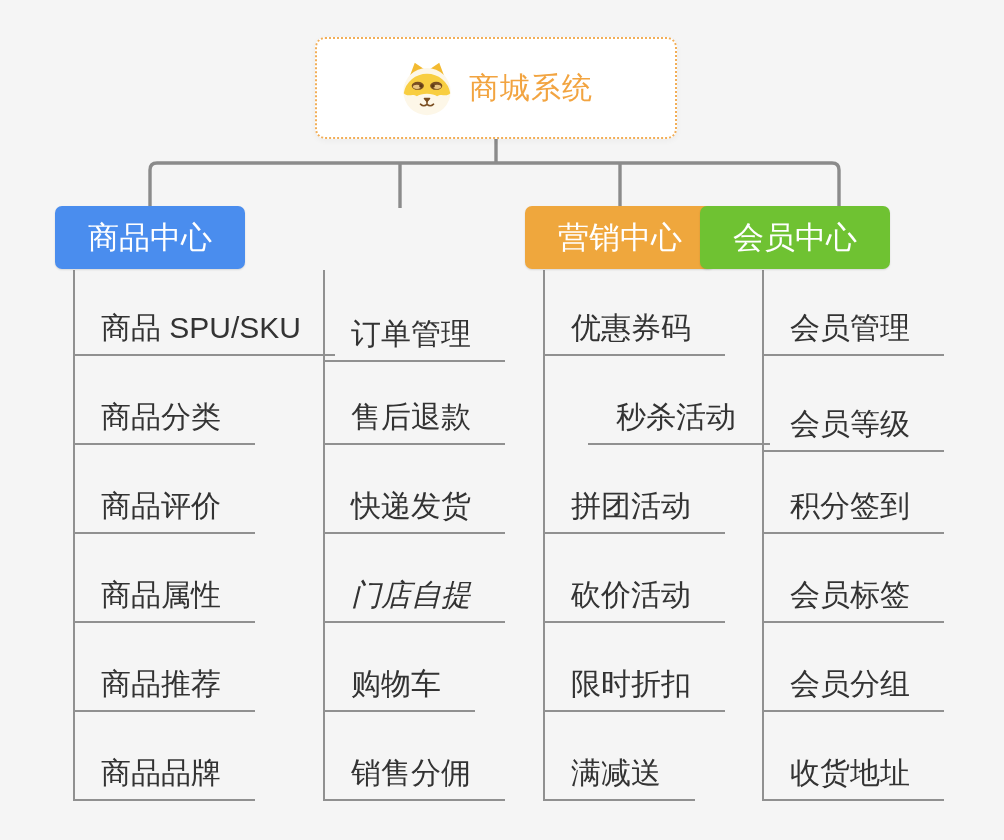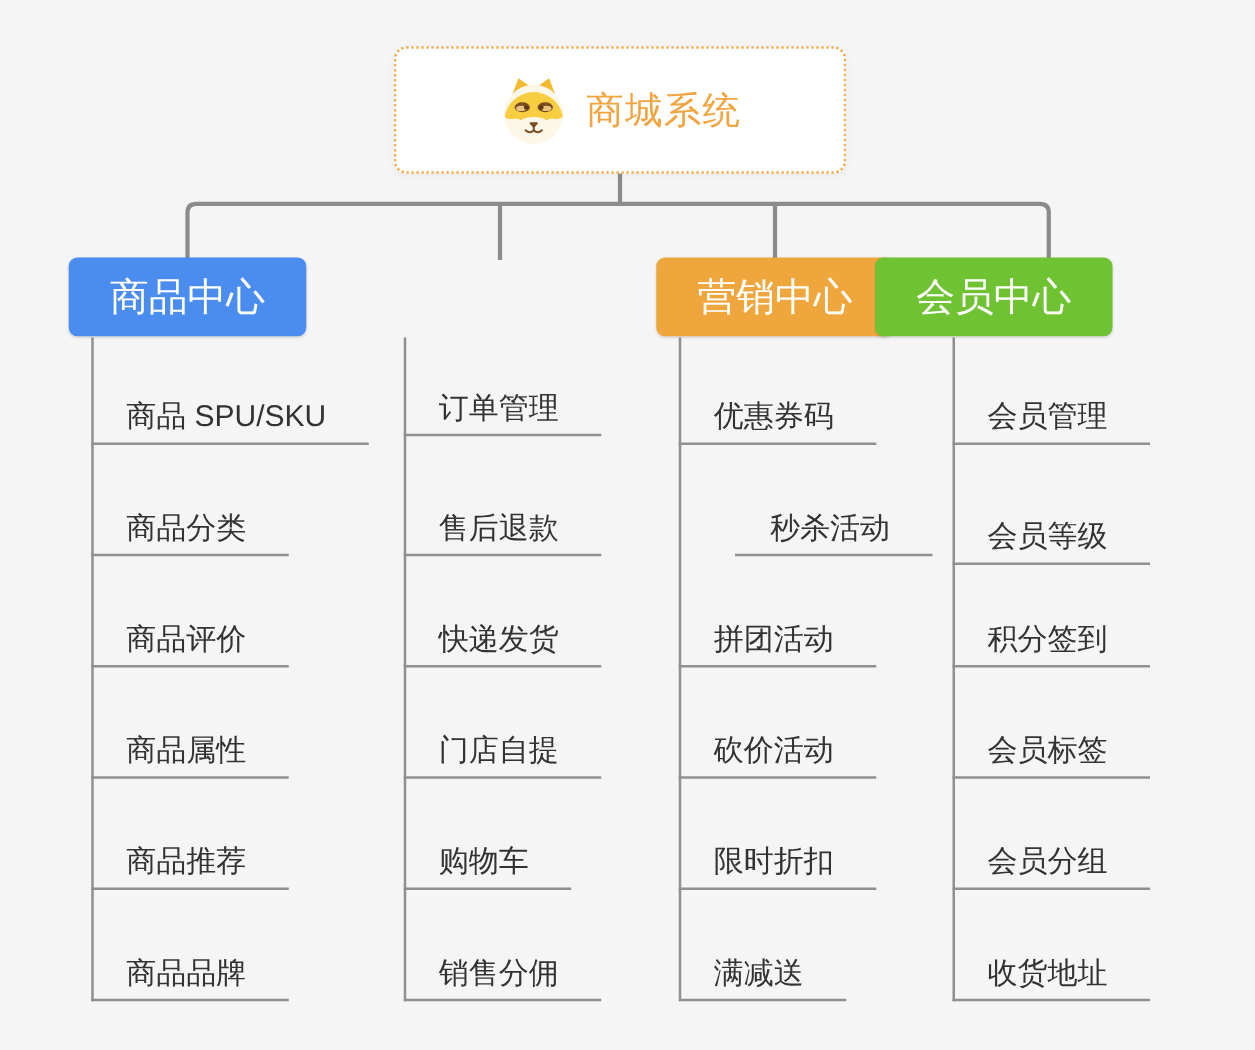--- a/index.html
+++ b/index.html
@@ -21,21 +21,21 @@
     border-radius:7px;color:#ffffff;font-size:31px;
     display:flex;align-items:center;justify-content:center;white-space:nowrap;
     box-shadow:0 1px 2px rgba(0,0,0,0.12);
   }
   .column{position:absolute;top:270px;z-index:1;}
   .trunk{position:absolute;left:0;top:0;width:2px;background:#909090;}
   .child{
     position:absolute;left:0;height:45px;box-sizing:border-box;
     border-bottom:2px solid #909090;padding:0 34px 5px 28px;
     display:flex;align-items:flex-end;
-    font-size:24px;color:#333333;white-space:nowrap;
+    font-size:30px;color:#333333;white-space:nowrap;
   }
 </style>
 </head>
 <body>
 
 <div class="canvas">
 
   <svg class="connectors" width="1004" height="840" viewBox="0 0 1004 840">
     <g fill="none" stroke="#8b8b8b" stroke-width="3.4">
       <path d="M496 138 V163"></path>
@@ -85,30 +85,30 @@
       </div>
       <div class="child" style="top: 397px;">
         <span>商品推荐</span>
       </div>
       <div class="child" style="top: 486px;">
         <span>商品品牌</span>
       </div>
     </div>
   <div class="column" style="left: 323px;">
     <div class="trunk" style="height: 531px;"></div>
-  <div class="child" style="top: 34px;">
+  <div class="child" style="top: 47px;">
         <span>订单管理</span>
       </div>
       <div class="child" style="top: 130px;">
         <span>售后退款</span>
       </div>
       <div class="child" style="top: 219px; text-align: right;">
         <span>快递发货</span>
       </div>
-      <div class="child" style="top: 308px;">
+      <div class="child" style="top: 308px; font-style: italic;">
         <span>门店自提</span>
       </div>
       <div class="child" style="top: 397px;">
         <span>购物车</span>
       </div>
       <div class="child" style="top: 486px;">
         <span>销售分佣</span>
       </div>
     </div>
   <div class="column" style="left: 543px;">

